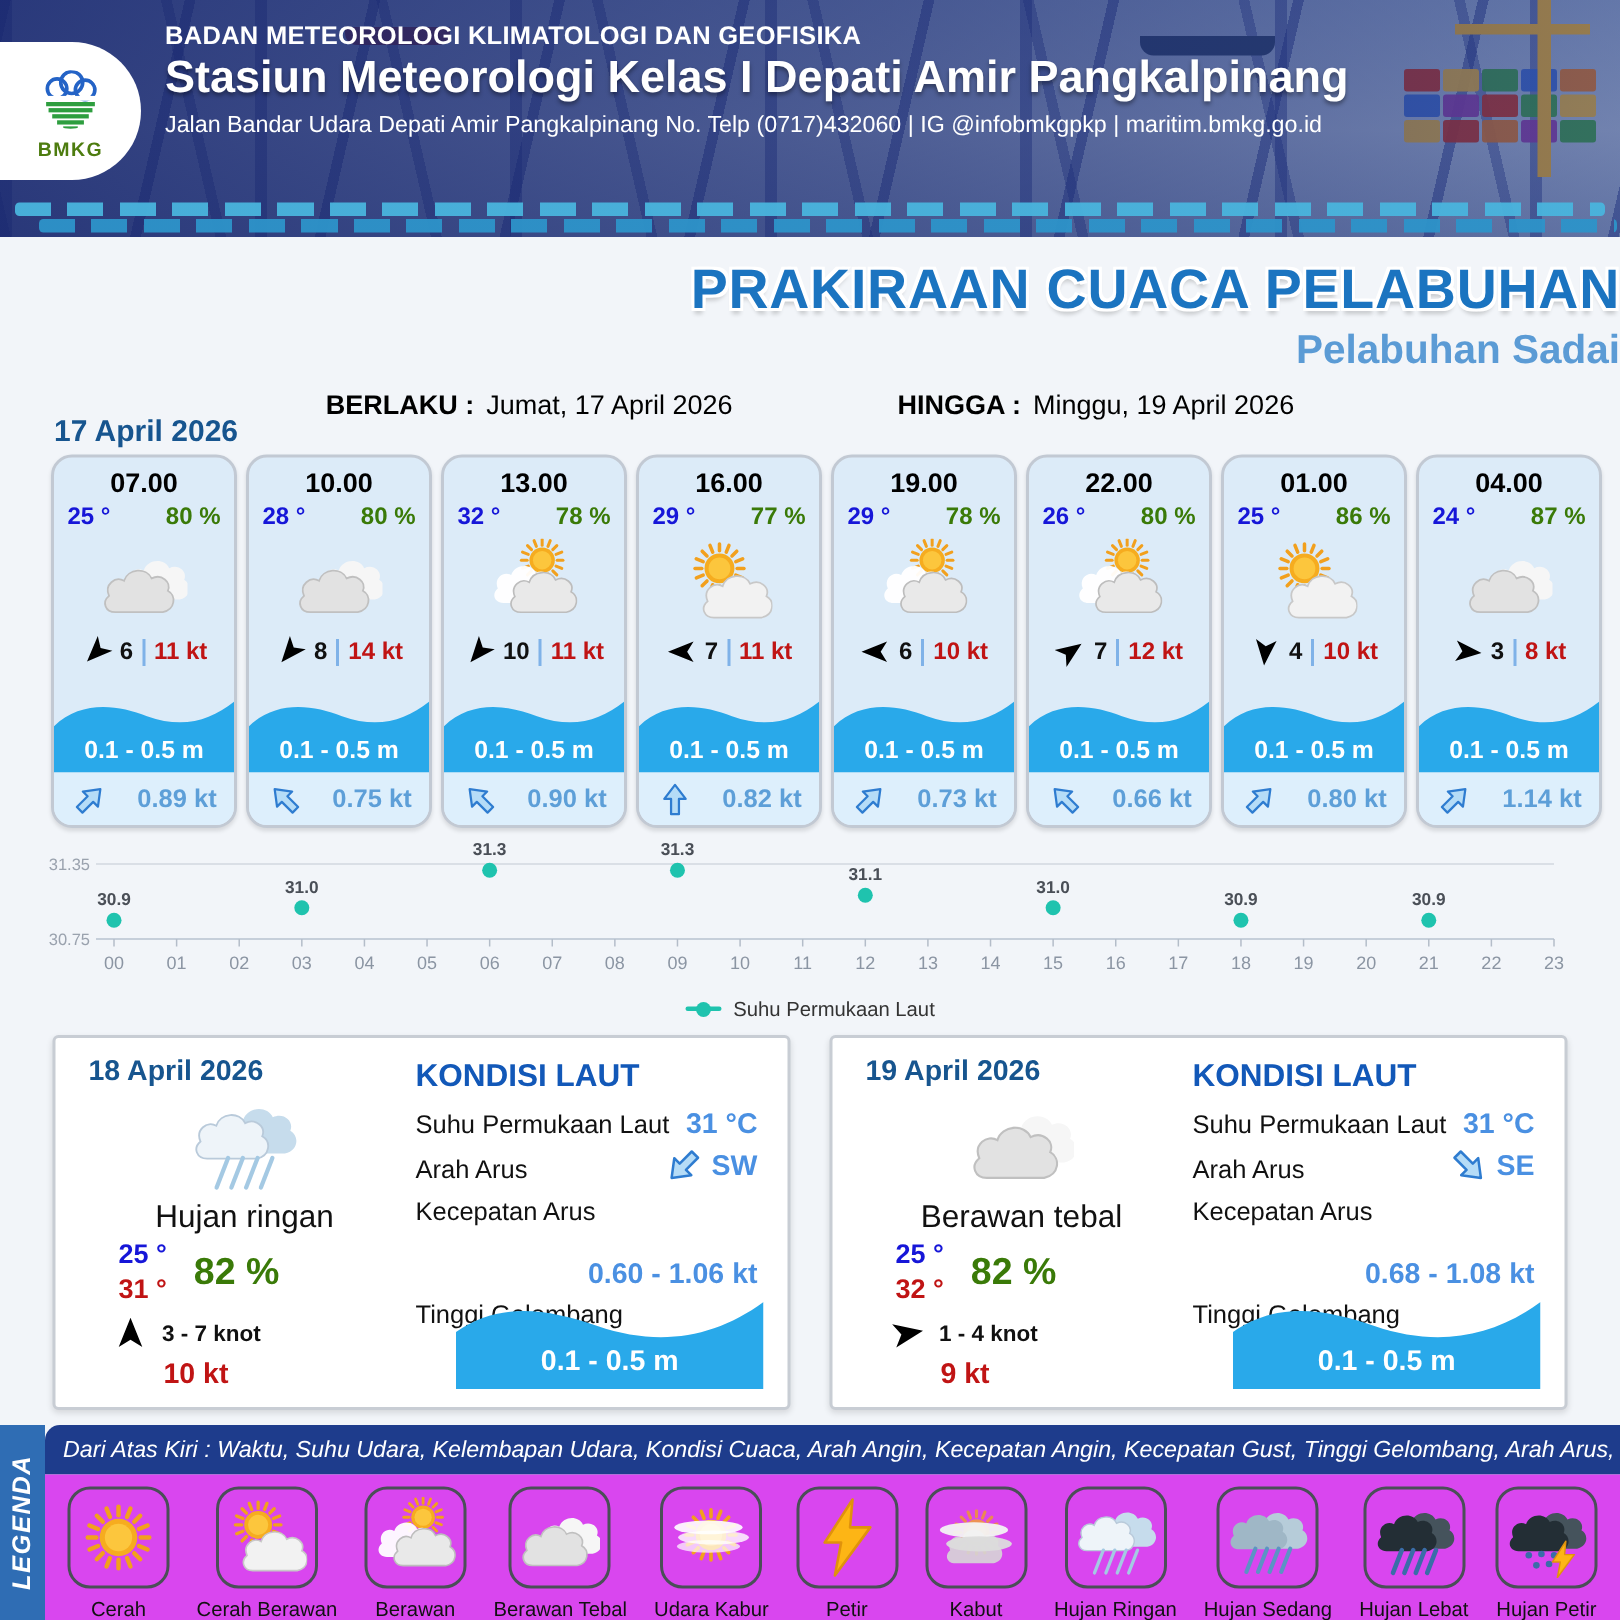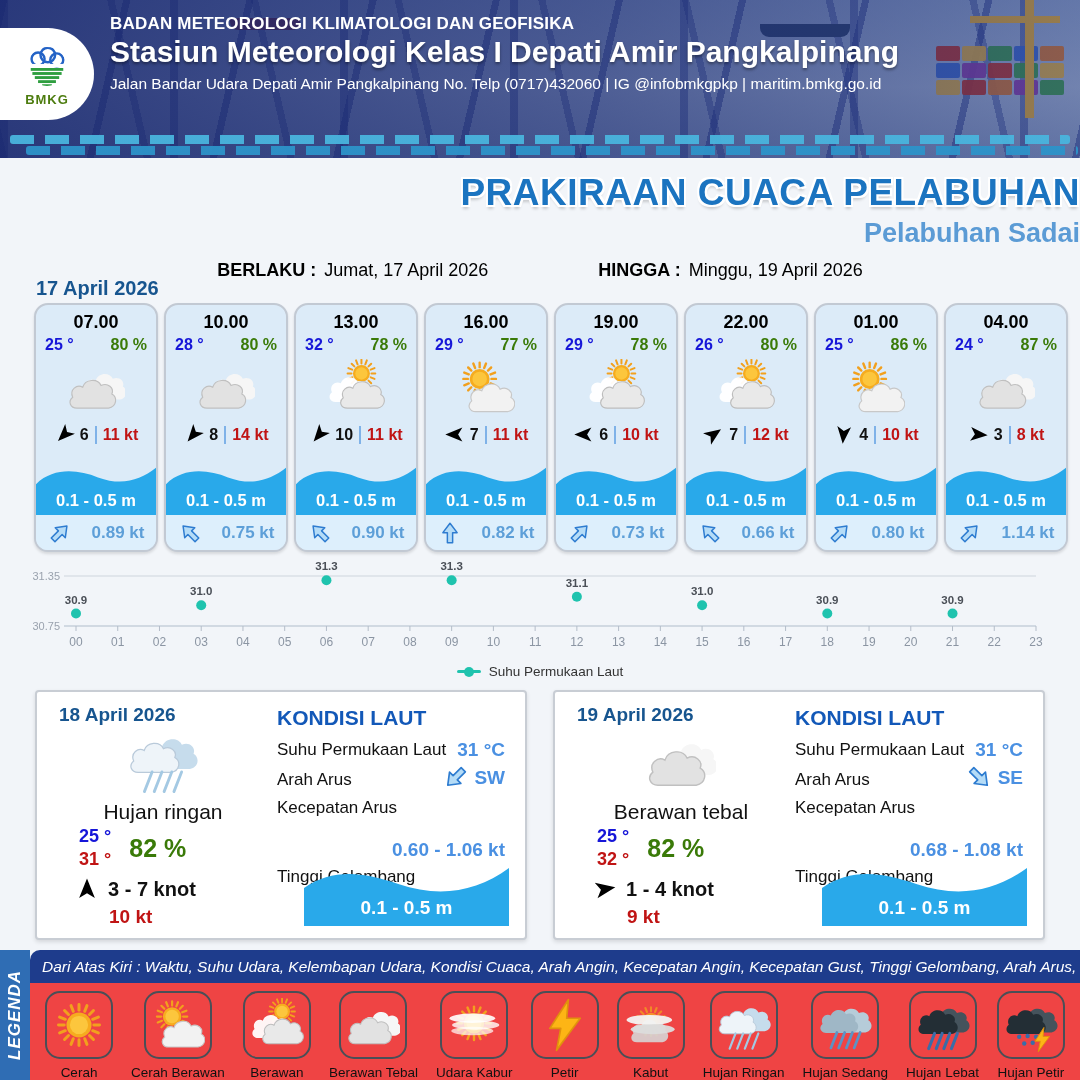--- a/index.html
+++ b/index.html
@@ -86,21 +86,21 @@
   .daycard{flex:1;background:#fff;border:2px solid #c8cdd4;border-radius:4px;height:246px;
         position:relative;box-shadow:0 2px 4px rgba(0,0,0,.12);display:flex;}
   .dc-left{width:208px;padding:12px 0 0 22px;flex:none;}
   .dc-date{font-size:19px;font-weight:800;color:#17558f;}
   .dicon{width:92px;height:70px;display:block;margin:0 auto;}
   .dc-cond{font-size:21px;color:#111;margin-top:4px;text-align:center;white-space:nowrap;}
   .dc-temps{display:flex;align-items:center;gap:18px;margin-top:2px;padding-left:20px;}
   .tmin{color:#1616d8;font-weight:800;font-size:18px;}
   .tmax{color:#c01414;font-weight:800;font-size:18px;margin-top:2px;}
   .drh{color:#3a7a08;font-weight:800;font-size:25px;}
-  .dc-wind{display:flex;align-items:center;gap:9px;font-weight:800;font-size:20px;color:#111;
+  .dc-wind{display:flex;align-items:center;gap:9px;font-weight:800;font-size:15px;color:#111;
         margin-top:7px;padding-left:16px;white-space:nowrap;}
   .dc-wind .warr{width:24px;height:24px;}
   .dc-gust{color:#c01414;font-weight:800;font-size:19px;padding-left:50px;margin-top:5px;}
   .dc-right{flex:1;padding:14px 20px 0 10px;position:relative;}
   .klhead{color:#1258b8;font-weight:800;font-size:21px;margin-bottom:9px;}
   .klrow{display:flex;justify-content:space-between;align-items:center;margin-top:7px;}
   .kl{font-size:17px;color:#111;}
   .kv{color:#4a90e2;font-weight:800;font-size:19px;white-space:nowrap;}
   .arahwrap{display:flex;align-items:center;gap:5px;margin-top:-4px;}
   .arahwrap .carr{width:27px;height:27px;}
@@ -112,21 +112,21 @@
 
   
   .legend{position:absolute;left:0;right:0;bottom:0;height:130px;}
   .ltab{position:absolute;left:0;top:0;bottom:0;width:30px;background:#2f6db4;color:#fff;
         font-weight:800;font-style:italic;font-size:17px;letter-spacing:1px;
         writing-mode:vertical-rl;transform:rotate(180deg);
         display:flex;align-items:center;justify-content:center;}
   .lbar{position:absolute;left:30px;right:0;top:0;height:33px;background:#1e3c8c;color:#fff;
         font-style:italic;font-size:15.5px;display:flex;align-items:center;padding-left:12px;
         border-top-left-radius:10px;white-space:nowrap;overflow:hidden;}
-  .lstrip{position:absolute;left:30px;right:0;top:33px;bottom:0;background:#ef4444;
+  .lstrip{position:absolute;left:30px;right:0;top:33px;bottom:0;background:#d946ef;
         display:flex;justify-content:space-around;align-items:center;padding:7px 6px 0;}
   .litem{display:flex;flex-direction:column;align-items:center;}
   .lbox{width:64px;height:64px;border:2px solid #4a4f57;border-radius:15px;
         display:flex;align-items:center;justify-content:center;}
   .licon{width:54px;height:54px;}
   .llabel{font-size:13.5px;color:#111;margin-top:6px;text-align:center;white-space:nowrap;}
 
   .ylab{font-size:11px;fill:#9aa2ae;}
   svg text{font-family:"Liberation Sans",sans-serif;}
 </style>

